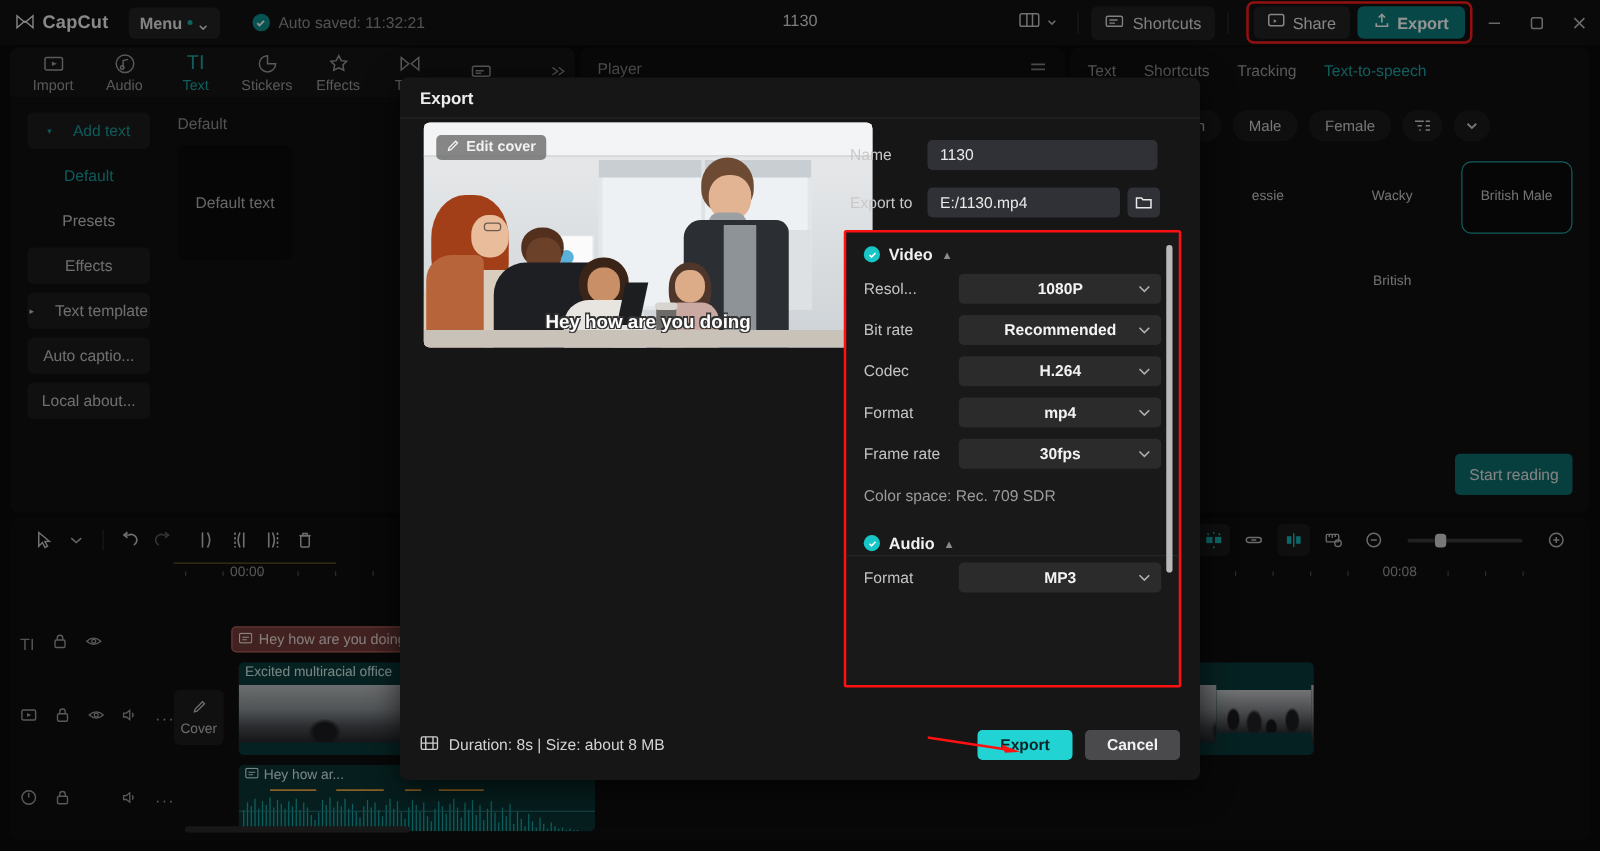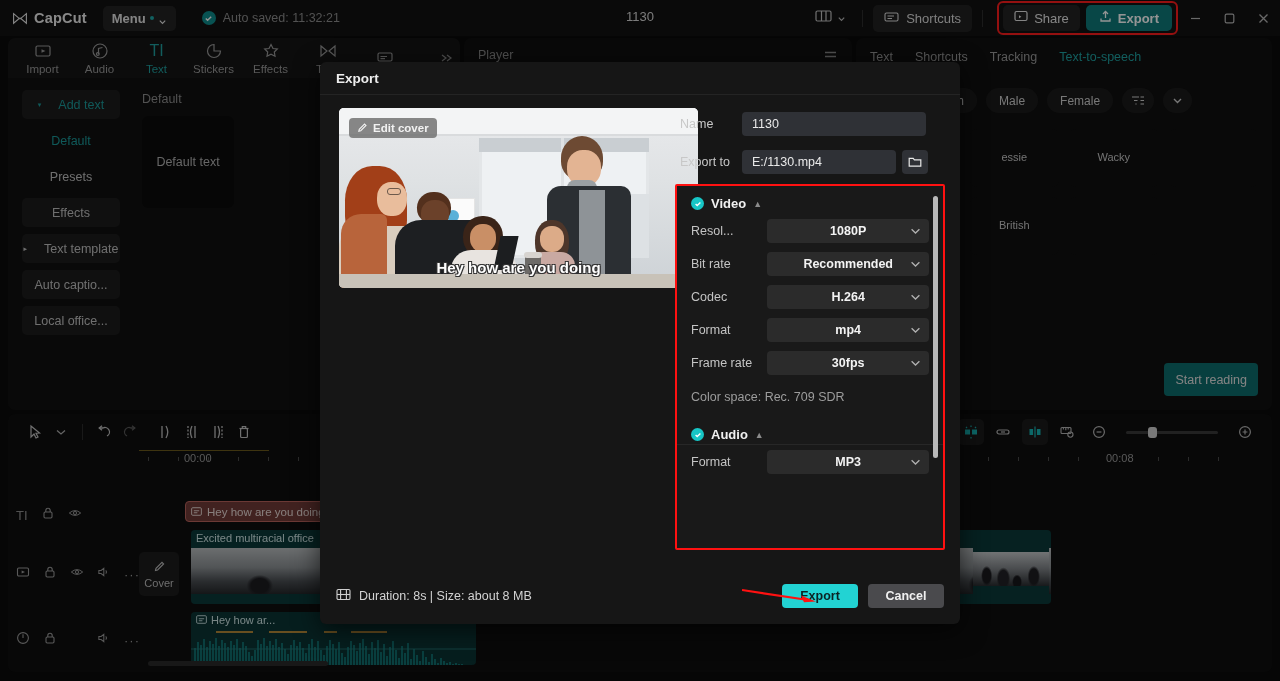--- a/index.html
+++ b/index.html
@@ -166,21 +166,21 @@
   .hscroll { position: absolute; left: 140px; bottom: 6px; width: 180px; height: 5px;
     background: #2a2a2a; border-radius: 3px; }
 
   
   .modal-shade { position: absolute; left: 0; top: 0; width: 1280px; height: 681px;
     background: rgba(0,0,0,0.42); }
   .modal { position: absolute; left: 320px; top: 62px; width: 640px; height: 562px;
     background: #161616; border-radius: 6px; box-shadow: 0 6px 26px rgba(0,0,0,.65); }
   .modal-title { height: 33px; display: flex; align-items: center; padding-left: 16px;
     font-size: 13.5px; font-weight: 700; color: #ededed; border-bottom: 1px solid #242424; }
-  .thumb { position: absolute; left: 19px; top: 46px; width: 359px; height: 180px;
+  .thumb { position: absolute; left: 19px; top: 36px; width: 359px; height: 180px;
     border-radius: 5px; overflow: hidden; background: #cfd4d8; }
   .edit-cover { position: absolute; left: 10px; top: 10px; height: 20px; padding: 0 8px;
     background: rgba(110,110,110,.82); border-radius: 4px; display: flex; align-items: center;
     gap: 5px; font-size: 11.5px; font-weight: 700; color: #f2f2f2; cursor: pointer; }
   .thumb-cap { position: absolute; left: 0; right: 0; bottom: 12px; text-align: center;
     font-size: 15px; font-weight: 700; color: #fff;
     text-shadow: -1px -1px 0 #333, 1px -1px 0 #333, -1px 1px 0 #333, 1px 1px 0 #333; }
 
   .frow { position: absolute; display: flex; align-items: center; }
   .flabel { font-size: 12.5px; color: #c8c8c8; }
@@ -405,21 +405,21 @@
         <span>Effects</span>
       </div>
       <div class="cat btn">
         <span class="caret">▸</span>
         <span>Text template</span>
       </div>
       <div class="cat btn">
         <span>Auto captio...</span>
       </div>
       <div class="cat btn">
-        <span>Local office...</span>
+        <span>Local about...</span>
       </div>
     </div>
     <div class="cat-content">
       <h4>Default</h4>
       <div class="text-card">
         <span>Default text</span>
       </div>
     </div>
   </div>
 
@@ -455,20 +455,21 @@
       <div class="chip icon-chip">
         <svg width="11" height="9" viewBox="0 0 11 9" fill="none" stroke="#cfcfcf" stroke-width="1.4">
             <path d="M2 3 L5.5 6.4 L9 3"></path>
           </svg>
       </div>
     </div>
     <div class="voices">
       <div class="voice"></div>
       <div class="voice">essie</div>
       <div class="voice">Wacky</div>
+      <div class="voice sel">British Male</div>
       <div class="voice"></div>
       <div class="voice"></div>
       <div class="voice">British</div>
       <div class="voice"></div>
     </div>
     <div class="start-reading">Start reading</div>
   </div>
 
   <div class="timeline">
     <div class="tl-toolbar">

